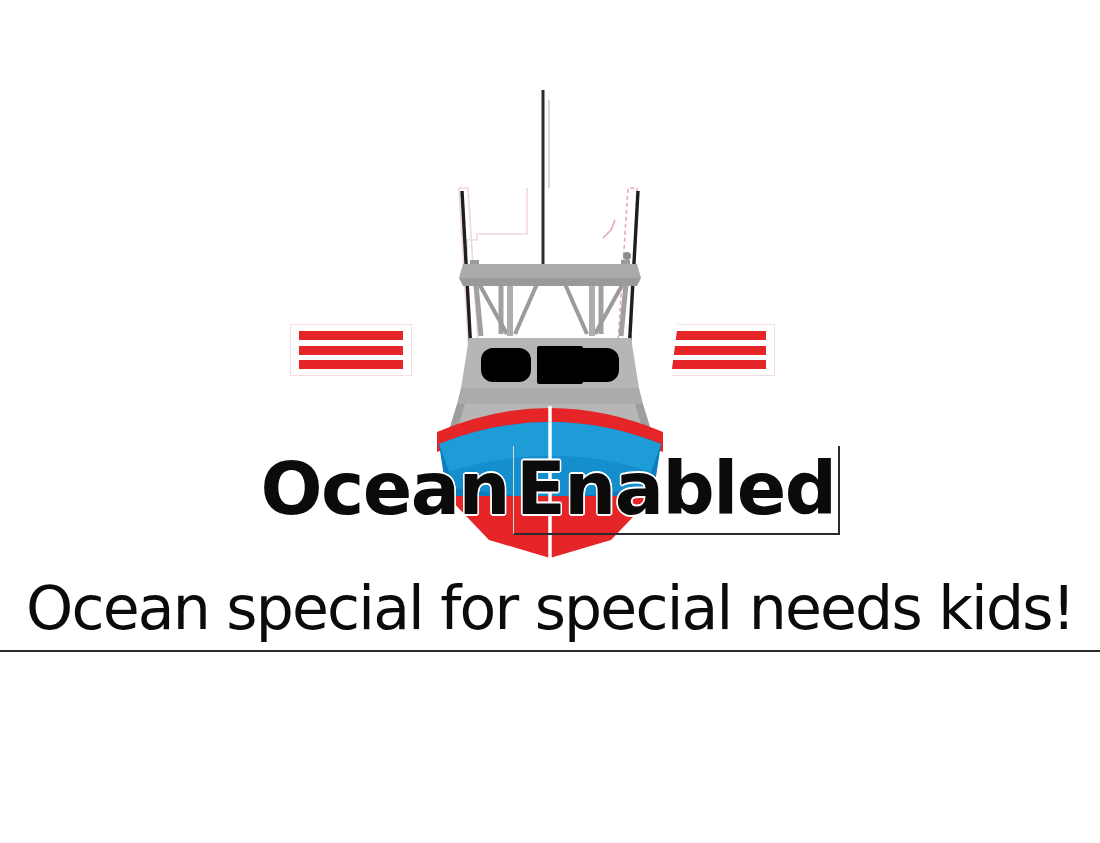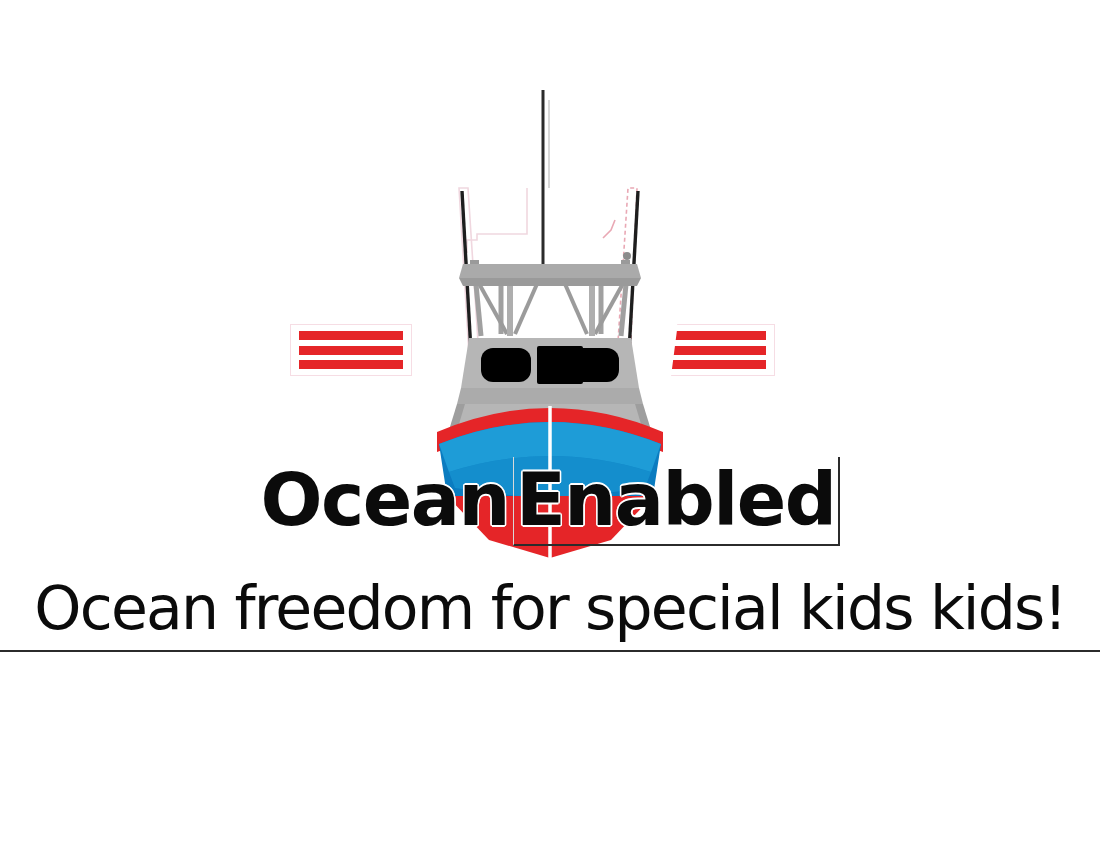--- a/index.html
+++ b/index.html
@@ -68,21 +68,20 @@
   }
 
   
   .wordmark {
     position: absolute;
     left: 0;
     top: 452px;
     width: 1100px;
     height: 94px;
     display: flex;
-    align-items: center;
     justify-content: center;
     white-space: nowrap;
   }
   .wordmark-text {
     font-family: "DejaVu Sans", sans-serif;
     font-weight: bold;
     font-size: 73px;
     line-height: 1;
     letter-spacing: -1.5px;
     color: #0b0b0b;
@@ -240,16 +239,16 @@
     </div>
   </div>
 
   <div class="wordmark">
     <div class="wordmark-text">
       <span class="wm-word" data-ghost="Ocean">Ocean</span><span class="wm-word boxed" data-ghost="Enabled">Enabled</span>
     </div>
   </div>
 
   <div class="tagline">
-    <div class="tagline-text" data-ghost="Ocean freedom for special needs kids!">Ocean freedom for special kids kids!</div>
+    <div class="tagline-text" data-ghost="Ocean freedom for special needs kids!">Ocean special for special needs kids!</div>
   </div>
 
 </div>
 
 </body></html>

